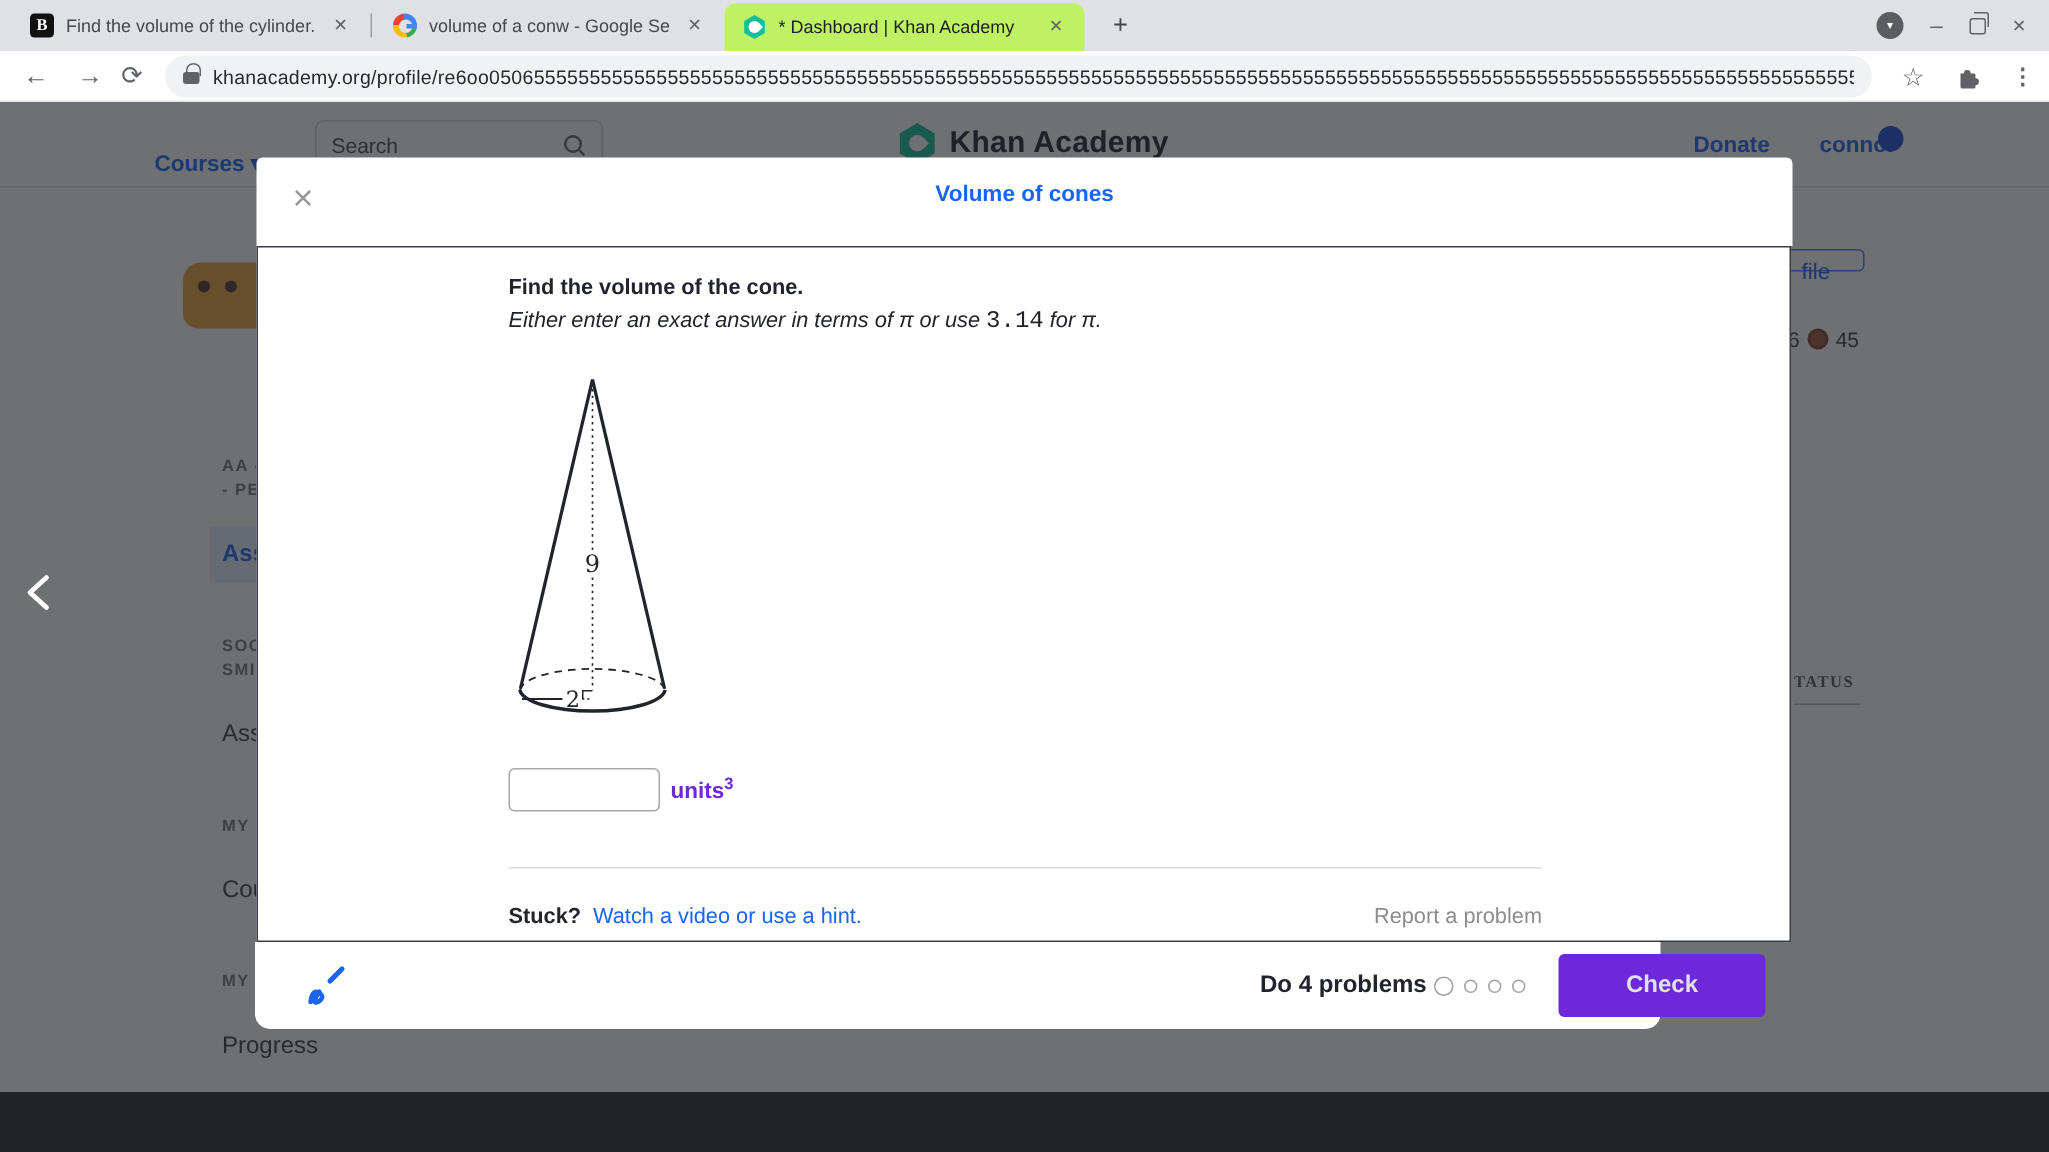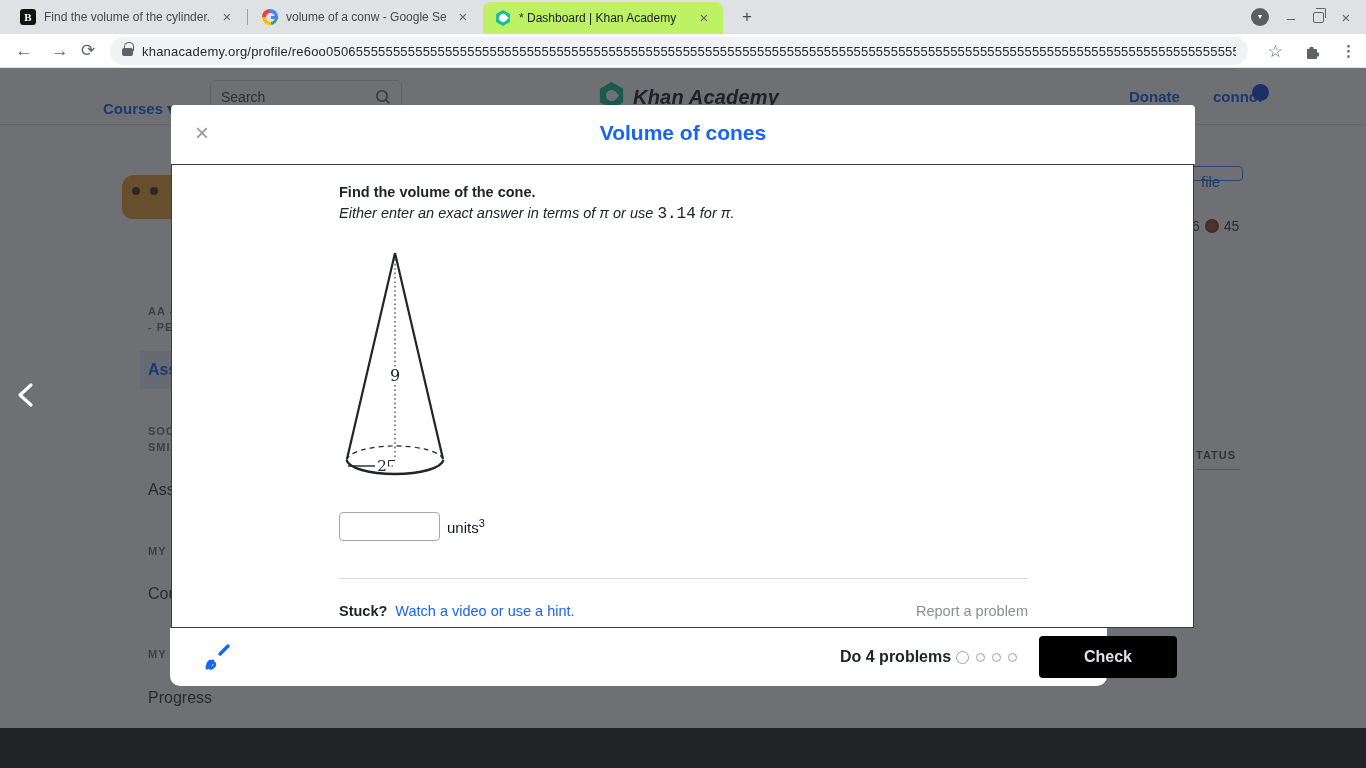--- a/index.html
+++ b/index.html
@@ -39,70 +39,70 @@
   .tb-right { position:absolute; right:10px; top:3px; display:flex; align-items:center; gap:20px; height:28px; }
   .star { font-size:17px; color:#5f6368; }
   .dots { font-size:15px; color:#5f6368; font-weight:bold; letter-spacing:0; }
 
   
   .page { position:absolute; left:0; top:68px; width:1366px; height:660px; background:#fff; }
   .ka-header { position:absolute; left:0; top:0; width:1366px; height:57px; background:#fff; border-bottom:1px solid #e1e3e6; }
   .courses { position:absolute; left:103px; top:20px; color:#1865f2; font-size:15px; font-weight:bold;margin-top:12px; }
   .searchbox { position:absolute; left:210px; top:12px; width:192px; height:34px; border:1px solid #cfd3d7; border-radius:6px; display:flex; align-items:center; justify-content:space-between; padding:0 10px; }
   .searchtxt { font-size:14px; color:#4a4d52; }
-  .brand { position:absolute; left:598px; top:14px; display:flex; align-items:flex-end; gap:8px;font-style:italic; }
+  .brand { position:absolute; left:598px; top:14px; display:flex; align-items:center; gap:8px; }
   .brand-hex { width:27px; height:27px; position:relative; }
   .brand-hex .leaf { left:8px; top:8px; width:11px; height:11px; }
   .brand-name { font-size:20px; font-weight:bold; color:#21242c; letter-spacing:.2px; }
   .donate { position:absolute; left:1129px; top:20px; color:#1865f2; font-size:15px; font-weight:bold; }
   .username { position:absolute; left:1213px; top:20px; color:#1865f2; font-size:15px; font-weight:bold; }
   .notifdot { position:absolute; left:1252px; top:16px; width:17px; height:17px; border-radius:50%; background:#1d4fd7; }
   .avatar { position:absolute; left:122px; top:107px; width:62px; height:44px; background:#e8a33d; border-radius:12px 14px 6px 10px; }
   .avatar::before { content:""; position:absolute; left:10px; top:12px; width:8px; height:8px; border-radius:50%; background:#4e342e; box-shadow:18px 0 0 #4e342e; }
   .sb { position:absolute; color:#6f7277; }
   .sb-cap { font-size:11px; letter-spacing:1px; font-weight:bold; color:#76787c; }
   .sb-item { font-size:16px; color:#3b3e44; }
   .sb-active { font-size:16px; color:#1865f2; font-weight:bold; }
   .sb-hl { position:absolute; left:140px; top:283px; width:231px; height:38px; background:#e7f0fd; }
   .filebtn { position:absolute; left:1178px; top:98px; width:65px; height:15px; border:1px solid #3b82f6; border-radius:4px; color:#1865f2; font-size:15px; font-weight:normal; line-height:29px; padding-left:22px; }
   .stats { position:absolute; left:1192px; top:150px; font-size:14px; color:#3b3e44; display:flex; align-items:center; gap:5px; }
   .statdot { width:14px; height:14px; border-radius:50%; background:#a4583c; border:2px solid #7d4330; }
-  .statuscol { position:absolute; left:1196px; top:381px; font-size:11px; letter-spacing:1px; font-weight:bold; color:#55585c; }
+  .statuscol { position:absolute; left:1196px; top:381px; font-size:11px; letter-spacing:1px; font-weight:bold; color:#55585c;font-family:Liberation Serif, serif; }
   .statusline { position:absolute; left:1196px; top:401px; width:44px; height:1px; background:#b9bbbe; }
 
   
   .dim { position:absolute; left:0; top:68px; width:1366px; height:660px; background:rgba(29,32,37,.64); }
   .carousel-prev { position:absolute; left:12px; top:380px; width:28px; height:30px; }
 
   
   .modal { position:absolute; left:170px; top:105px; width:1026px; height:581px; }
   .m-header { position:absolute; left:1px; top:0; width:1024px; height:59px; background:#fff; border-radius:4px 4px 0 0; }
   .m-close { position:absolute; left:16px; top:13px; width:30px; height:30px; font-size:24px; color:#97999c; text-align:center; line-height:30px; }
-  .m-title { position:absolute; left:0; top:16px; width:100%; text-align:center; color:#1865f2; font-size:21px; font-weight:bold; }
+  .m-title { position:absolute; left:0; top:16px; width:100%; text-align:center; color:#1865f2; font-size:15px; font-weight:bold; }
   .m-card { position:absolute; left:1px; top:59px; width:1023px; height:464px; background:#fff; border:1px solid #3a3d44;padding-left:25px; }
   .q-bold { position:absolute; left:167px; top:19px; font-size:14.5px; font-weight:bold; color:#21242c; }
   .q-italic { position:absolute; left:167px; top:40px; font-size:14.5px; font-style:italic; color:#21242c; }
   .q-math { font-family:Liberation Mono, monospace; font-style:normal; font-size:16px; }
   .cone { position:absolute; left:168px; top:84px; }
   .answer-row { position:absolute; left:167px; top:347px; display:flex; align-items:center; }
   .answer-input { width:101px; height:29px; border:1px solid #a5a7aa; border-radius:4px; outline:none; font-size:14px; padding:0 8px; }
-  .units { font-size:15px; color:#0f172a; margin-left:7px; }
+  .units { font-size:15px; color:#6d28d9; margin-left:7px;font-weight:bold; }
   .units sup { font-size:11px; }
   .m-divider { position:absolute; left:167px; top:413px; width:689px; height:1px; background:#dcdcdd; }
   .stuck-row { position:absolute; left:167px; top:438px; width:689px; display:flex; justify-content:space-between; font-size:14.5px; }
   .stuck-label { font-weight:bold; color:#21242c; }
   .hint-link { color:#1865f2; font-weight:normal; margin-left:8px;margin-top:36px; }
   .report-link { color:#8b8d91; }
   .m-footer { position:absolute; left:0; top:523px; width:937px; height:58px; background:#fff; border-radius:0 0 10px 10px; }
   .scratchpad { position:absolute; left:32px; top:13px; }
   .progress-label { position:absolute; left:670px; top:0; height:58px; line-height:58px; font-size:16px; font-weight:bold; color:#21242c; }
   .dotsrow { position:absolute; left:786px; top:0; height:58px; display:flex; align-items:center; gap:7px; }
   .pdot { width:9px; height:9px; border:1.5px solid #9ea1a5; border-radius:50%; }
   .pdot-current { width:13px; height:13px; }
-  .check-btn { position:absolute; left:869px; top:8px; width:138px; height:42px; background:#000000; border-radius:4px; color:#dfe1e4; font-size:16px; font-weight:bold; text-align:center; line-height:42px; }
+  .check-btn { position:absolute; left:869px; top:8px; width:138px; height:42px; background:#6d28d9; border-radius:4px; color:#dfe1e4; font-size:16px; font-weight:bold; text-align:center; line-height:42px; }
 
   
   .shelf { position:absolute; left:0; top:728px; width:1366px; height:40px; background:#212327; }
 </style>
 </head>
 <body>
 
 <div id="screen">
 
   <div class="tabstrip">

